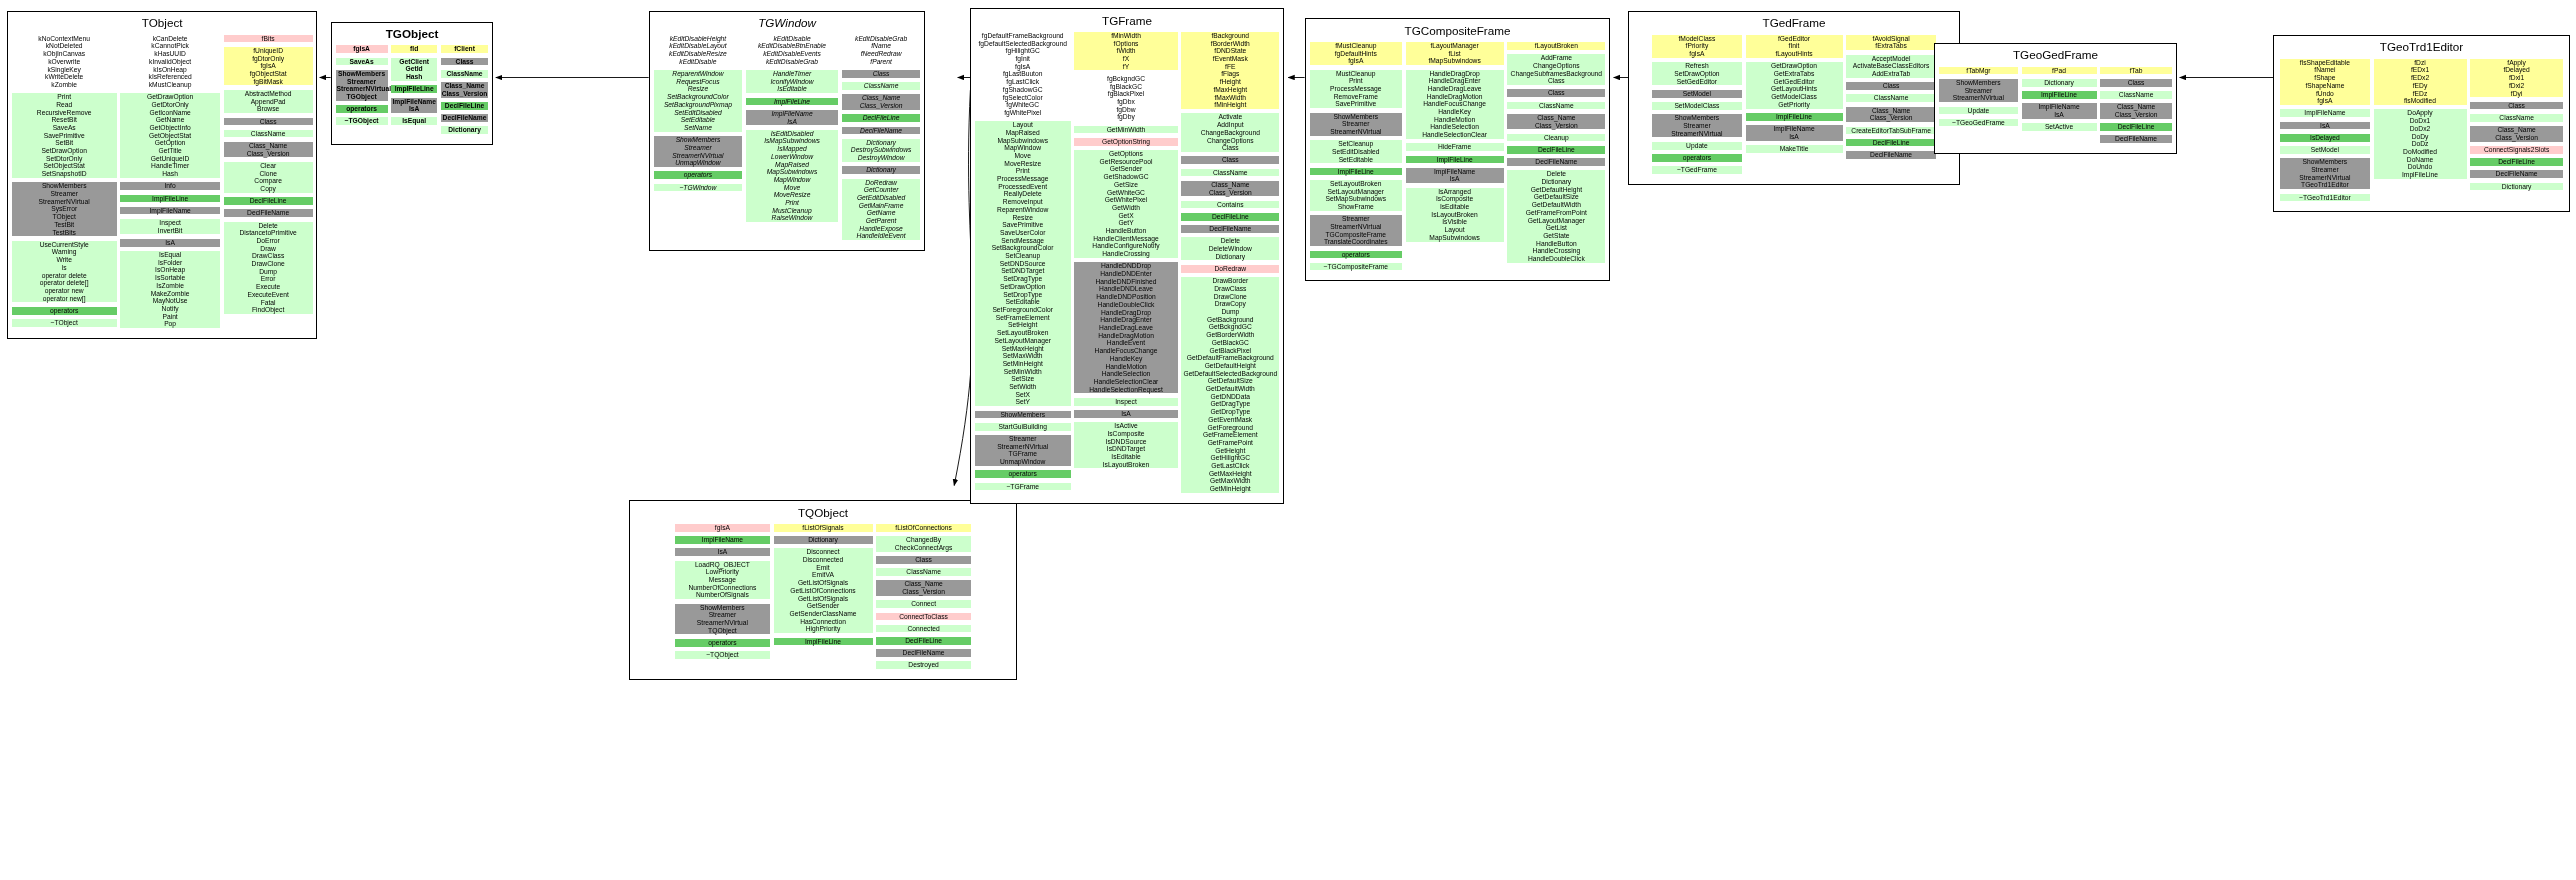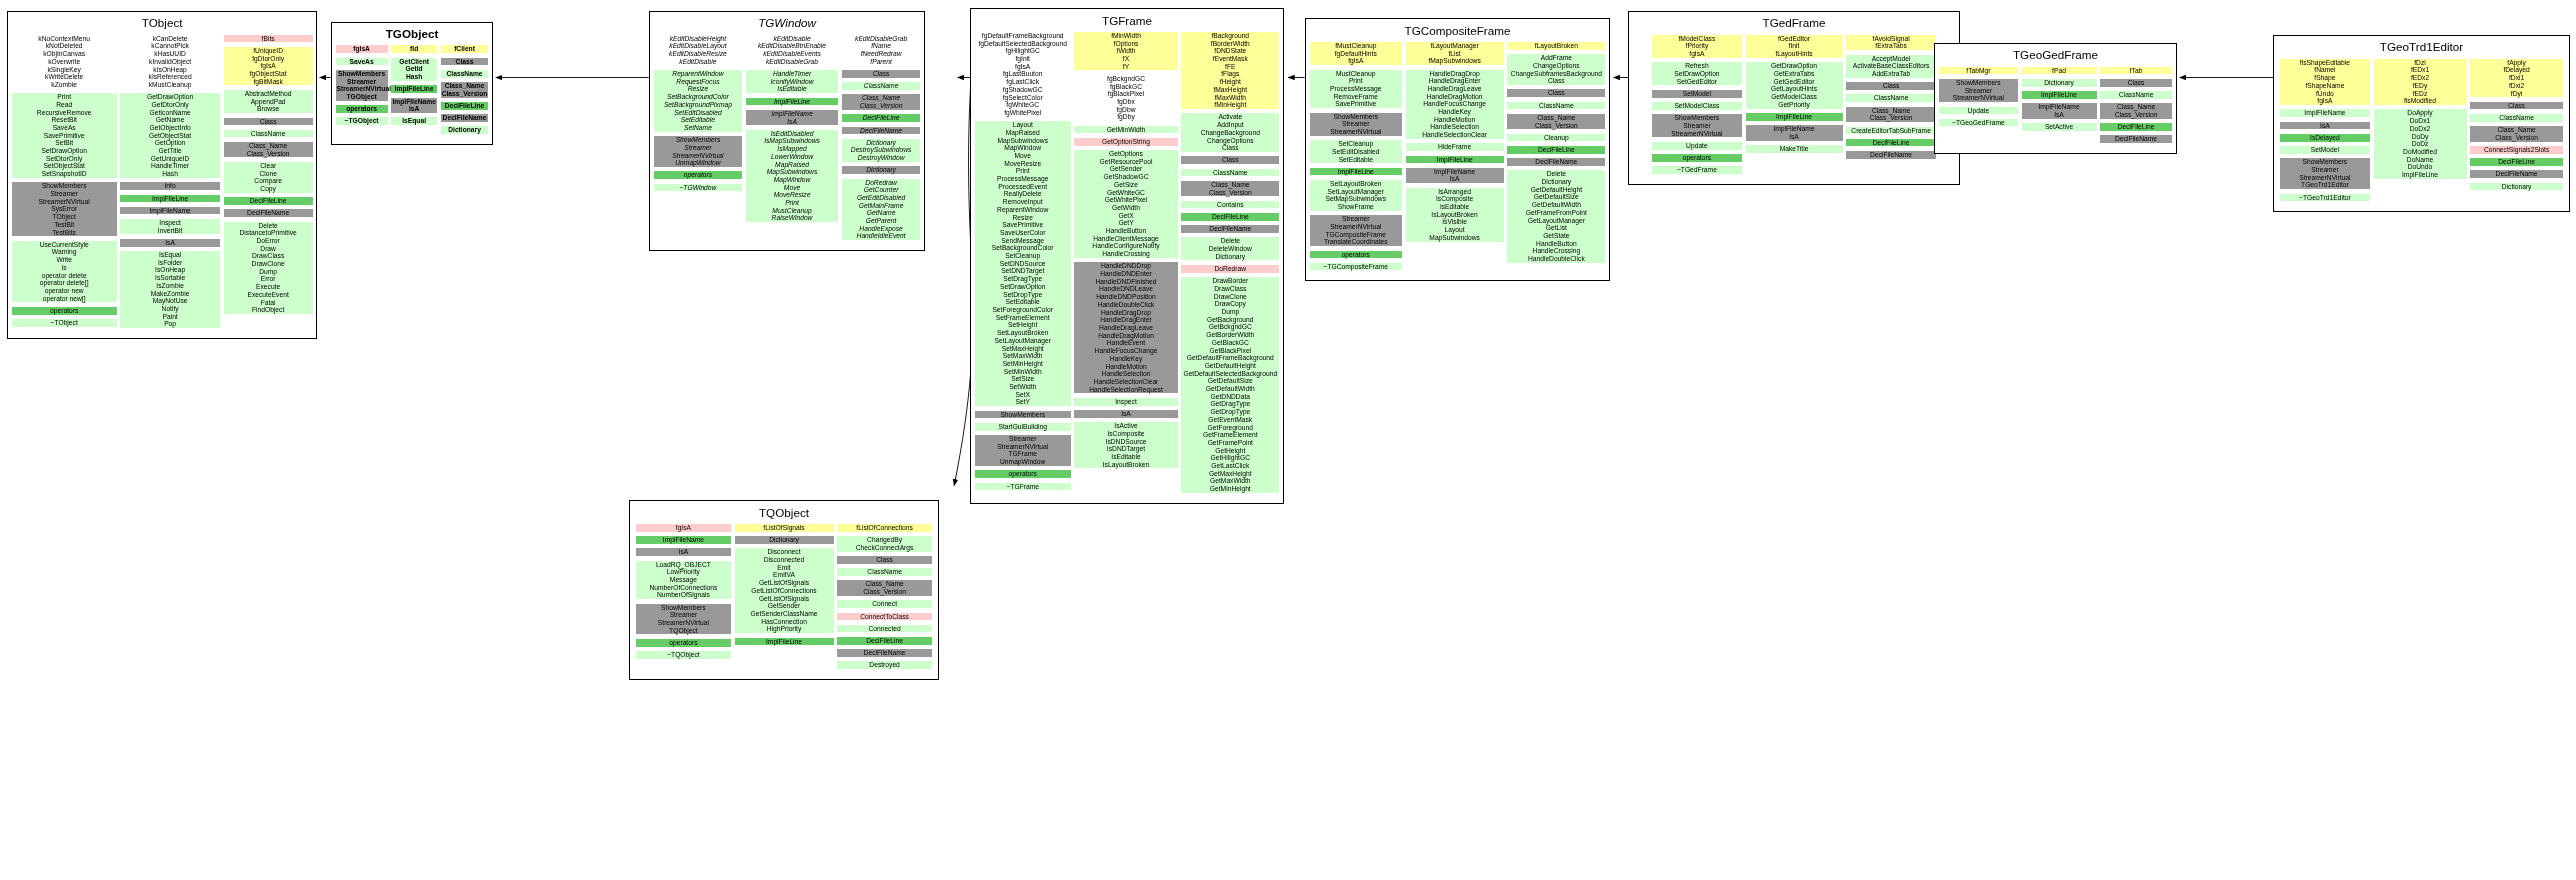--- a/index.html
+++ b/index.html
@@ -427,21 +427,21 @@
               <div class="cell">GetEditDisabled</div>
               <div class="cell">GetMainFrame</div>
               <div class="cell">GetName</div>
               <div class="cell">GetParent</div>
               <div class="cell">HandleExpose</div>
               <div class="cell">HandleIdleEvent</div>
             </div>
           </div>
         </div>
       </div>
-      <div class="class-box" style="left: 629px; top: 500px; width: 310px;">
+      <div class="class-box" style="left: 629px; top: 500px; width: 388px;">
         <div class="class-title">TQObject</div>
         <div class="cols">
           <div class="col" style="width: 95px;">
             <div class="grp c-pink">
               <div class="cell">fgIsA</div>
             </div>
             <div class="grp c-dgreen">
               <div class="cell">ImplFileName</div>
             </div>
             <div class="grp c-gray">

